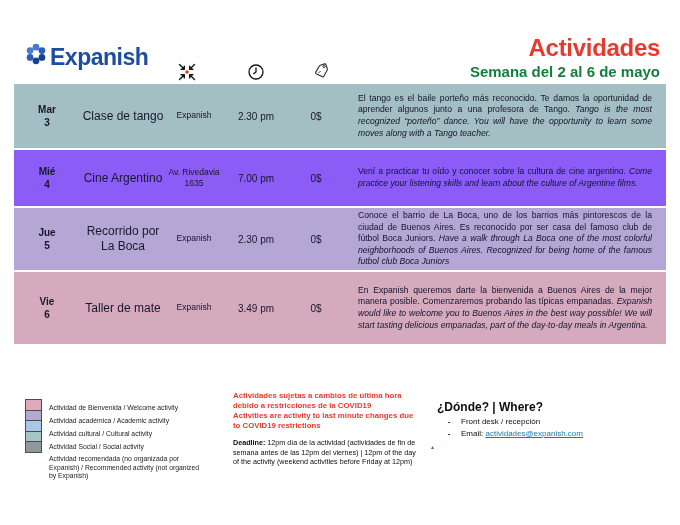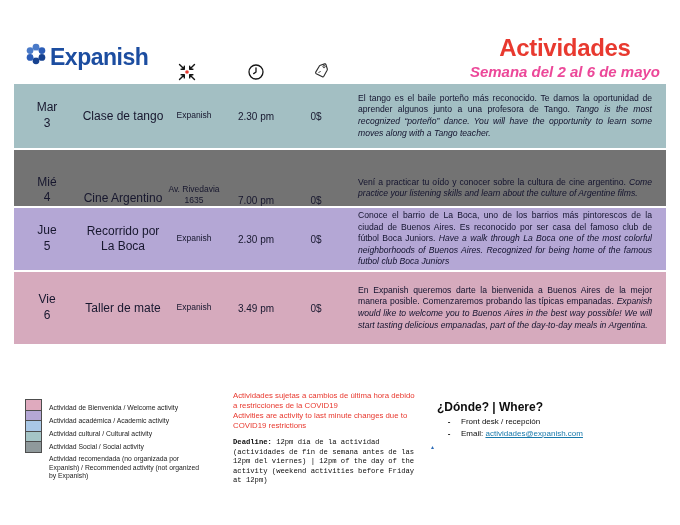--- a/index.html
+++ b/index.html
@@ -3,57 +3,57 @@
 <meta charset="utf-8">
 <style>
   html,body{margin:0;padding:0;background:#e9e9e9;}
   .page{position:relative;width:680px;height:525px;background:#ffffff;overflow:hidden;
         font-family:"Liberation Sans","DejaVu Sans",sans-serif;margin:0 auto;}
 
   
   .logo{position:absolute;left:24px;top:44px;display:flex;align-items:flex-start;gap:2px;}
   .logo-mark{width:24px;height:24px;margin-top:-2px;}
   .logo-text{font-size:23px;font-weight:700;letter-spacing:-0.5px;}
-  .title-block{position:absolute;right:20px;top:36px;text-align:center;}
+  .title-block{position:absolute;right:20px;top:36px;text-align:right;}
   .main-title{font-size:24px;font-weight:800;letter-spacing:-0.3px;line-height:1.0;}
   .sub-title{font-size:15px;font-weight:700;margin-top:3px;}
 
   
   .col-icon{position:absolute;top:63px;width:18px;height:18px;}
   .icon-meet{left:178px;}
   .icon-clock{left:247px;}
   .icon-tag{left:313px;}
 
   
   .table{position:absolute;left:14px;top:84px;width:652px;}
   .row{display:flex;align-items:center;margin-bottom:2px;}
   .r0{height:64px;}.r1{height:56px;}.r2{height:62px;}.r3{height:72px;}
   .c{text-align:center;color:#17172e;}
-  .c-day{width:66px;font-weight:400;font-size:12px;line-height:1.3;}
+  .c-day{width:66px;font-weight:700;font-size:10px;line-height:1.3;}
   .c-act{width:86px;font-weight:400;font-size:12px;line-height:1.25;}
   .c-loc{width:56px;font-size:8.5px;line-height:1.3;}
   .c-time{width:68px;font-size:10px;}
   .c-price{width:52px;font-size:10px;}
   .c-desc{flex:1;padding:6px 14px 6px 16px;font-size:8.6px;line-height:1.34;
           text-align:justify;color:#13132e;}
   .c-desc i{font-style:italic;}
 
   
   .legend{position:absolute;left:25px;top:400px;display:flex;gap:7px;}
   .swatches{display:flex;flex-direction:column;}
   .sw{width:15px;height:9.5px;border:1px solid #4d4d4d;margin-top:-1px;}
   .legend-labels{padding-top:1px;color:#1c1c1c;}
   .legend-label{font-size:6.8px;line-height:13px;white-space:nowrap;}
   .legend-label.wrap{white-space:normal;line-height:8.5px;width:152px;padding-top:2px;}
 
   
   .covid{position:absolute;left:233px;top:391px;width:188px;font-size:7.8px;
-         font-weight:400;line-height:1.28;}
+         font-weight:700;line-height:1.28;}
   .deadline{position:absolute;left:233px;top:438px;width:188px;font-size:7.2px;
-            line-height:1.32;color:#0d0d0d;font-family:Liberation Mono, monospace;}
+            line-height:1.32;color:#0d0d0d;}
   .deadline b{font-weight:700;}
 
   
   .where{position:absolute;left:437px;top:400px;width:215px;color:#0d0d0d;}
   .where-title{font-size:12px;font-weight:700;margin-bottom:2px;}
   .where-item{display:flex;font-size:8px;line-height:1.5;}
   .where-item .dash{width:24px;text-align:center;font-weight:700;}
   .email-link{text-decoration:underline;}
   .tiny-mark{position:absolute;left:431px;top:443px;font-size:6px;color:#2f6db8;}
 </style>
@@ -72,21 +72,21 @@
         <circle cx="6.1" cy="15.4" r="3.4" fill="#2c5db7"></circle>
         <circle cx="6.1" cy="8.6" r="3.4" fill="#4a7ac8"></circle>
         <circle cx="12" cy="12" r="3.2" fill="#ffffff"></circle>
       </g>
     </svg>
     <span class="logo-text" style="color: rgb(28, 77, 160);">Expanish</span>
   </div>
 
   <div class="title-block">
     <div class="main-title" style="color: rgb(232, 57, 47);">Actividades</div>
-    <div class="sub-title" style="color: #ec4899; font-style: italic;">Semana del 2 al 6 de mayo</div>
+    <div class="sub-title" style="color: #15803d;">Semana del 2 al 6 de mayo</div>
   </div>
 
   <svg class="col-icon icon-meet" viewBox="0 0 18 18">
     <g stroke="#151515" stroke-width="1.4" fill="none" stroke-linecap="round" stroke-linejoin="round">
       <path d="M1.5,1.5 L6.3,6.3 M6.3,3.1 L6.3,6.3 L3.1,6.3"></path>
       <path d="M16.5,1.5 L11.7,6.3 M11.7,3.1 L11.7,6.3 L14.9,6.3"></path>
       <path d="M1.5,16.5 L6.3,11.7 M3.1,11.7 L6.3,11.7 L6.3,14.9"></path>
       <path d="M16.5,16.5 L11.7,11.7 M14.9,11.7 L11.7,11.7 L11.7,14.9"></path>
     </g>
     <circle cx="9" cy="9" r="1.8" fill="#e8392f"></circle>
@@ -115,21 +115,21 @@
       <div class="c c-act">Clase de tango</div>
       <div class="c c-loc">Expanish</div>
       <div class="c c-time">2.30 pm</div>
       <div class="c c-price">0$</div>
       <div class="c-desc">
         <span>El tango es el baile porteño más reconocido. Te damos la oportunidad de aprender algunos junto a una profesora de Tango.</span>
         <i>Tango is the most recognized “porteño” dance. You will have the opportunity to learn some moves along with a Tango teacher.</i>
       </div>
     </div>
 
-    <div class="row r1" style="background-color: #737373; align-items: flex-end;">
+    <div class="row r1" style="background-color: #8b5cf6;">
       <div class="c c-day">
         <div>Mié</div>
         <div>4</div>
       </div>
       <div class="c c-act">Cine Argentino</div>
       <div class="c c-loc">Av. Rivedavia 1635</div>
       <div class="c c-time">7.00 pm</div>
       <div class="c c-price">0$</div>
       <div class="c-desc">
         <span>Vení a practicar tu oído y conocer sobre la cultura de cine argentino.</span>

